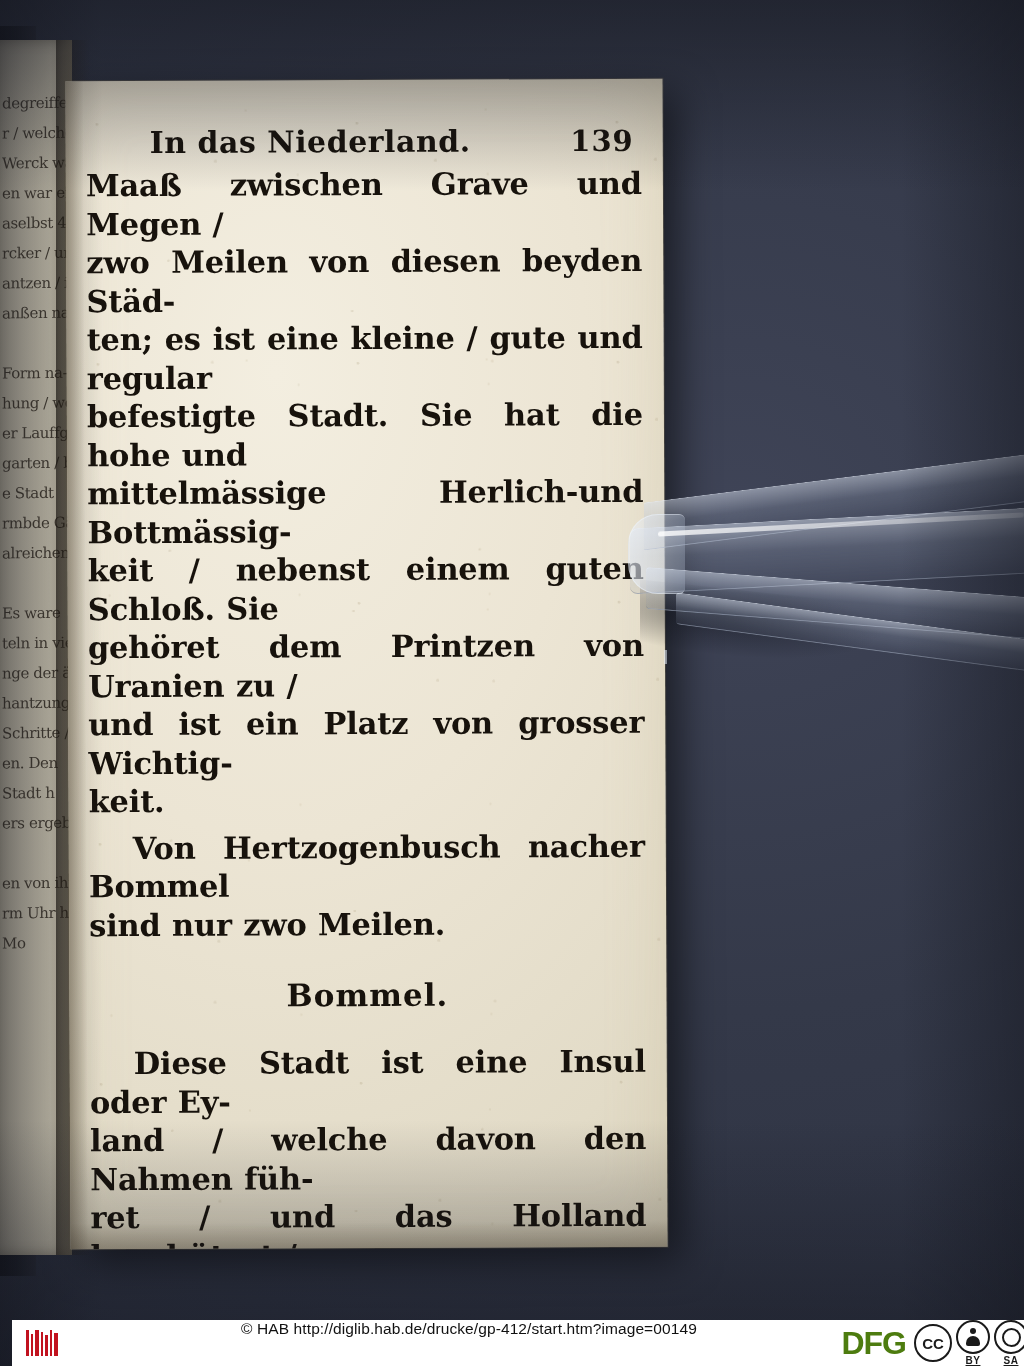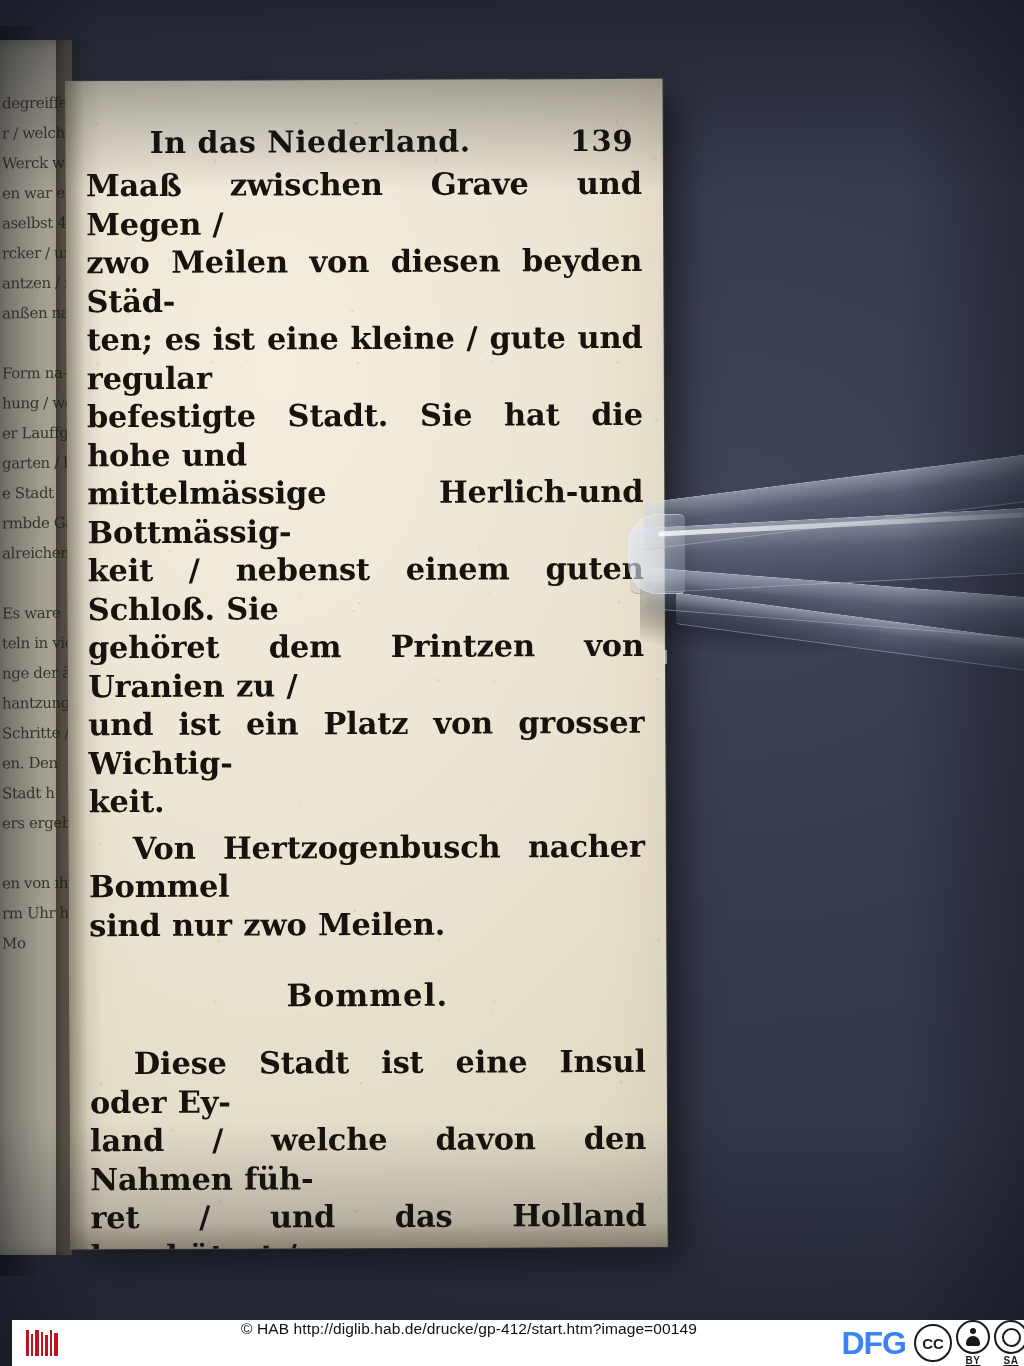--- a/index.html
+++ b/index.html
@@ -306,21 +306,21 @@
     height: 46px;
     display: flex;
     align-items: center;
     gap: 8px;
   }
   .dfg-logo {
     font-family: "Liberation Sans", sans-serif;
     font-weight: 700;
     font-size: 32px;
     letter-spacing: -1px;
-    color: #3b82f6;
+    color: #4d7c0f;
     line-height: 1;
   }
   .cc-group {
     display: flex;
     align-items: center;
     gap: 4px;
   }
   .cc-badge {
     width: 34px;
     height: 34px;

